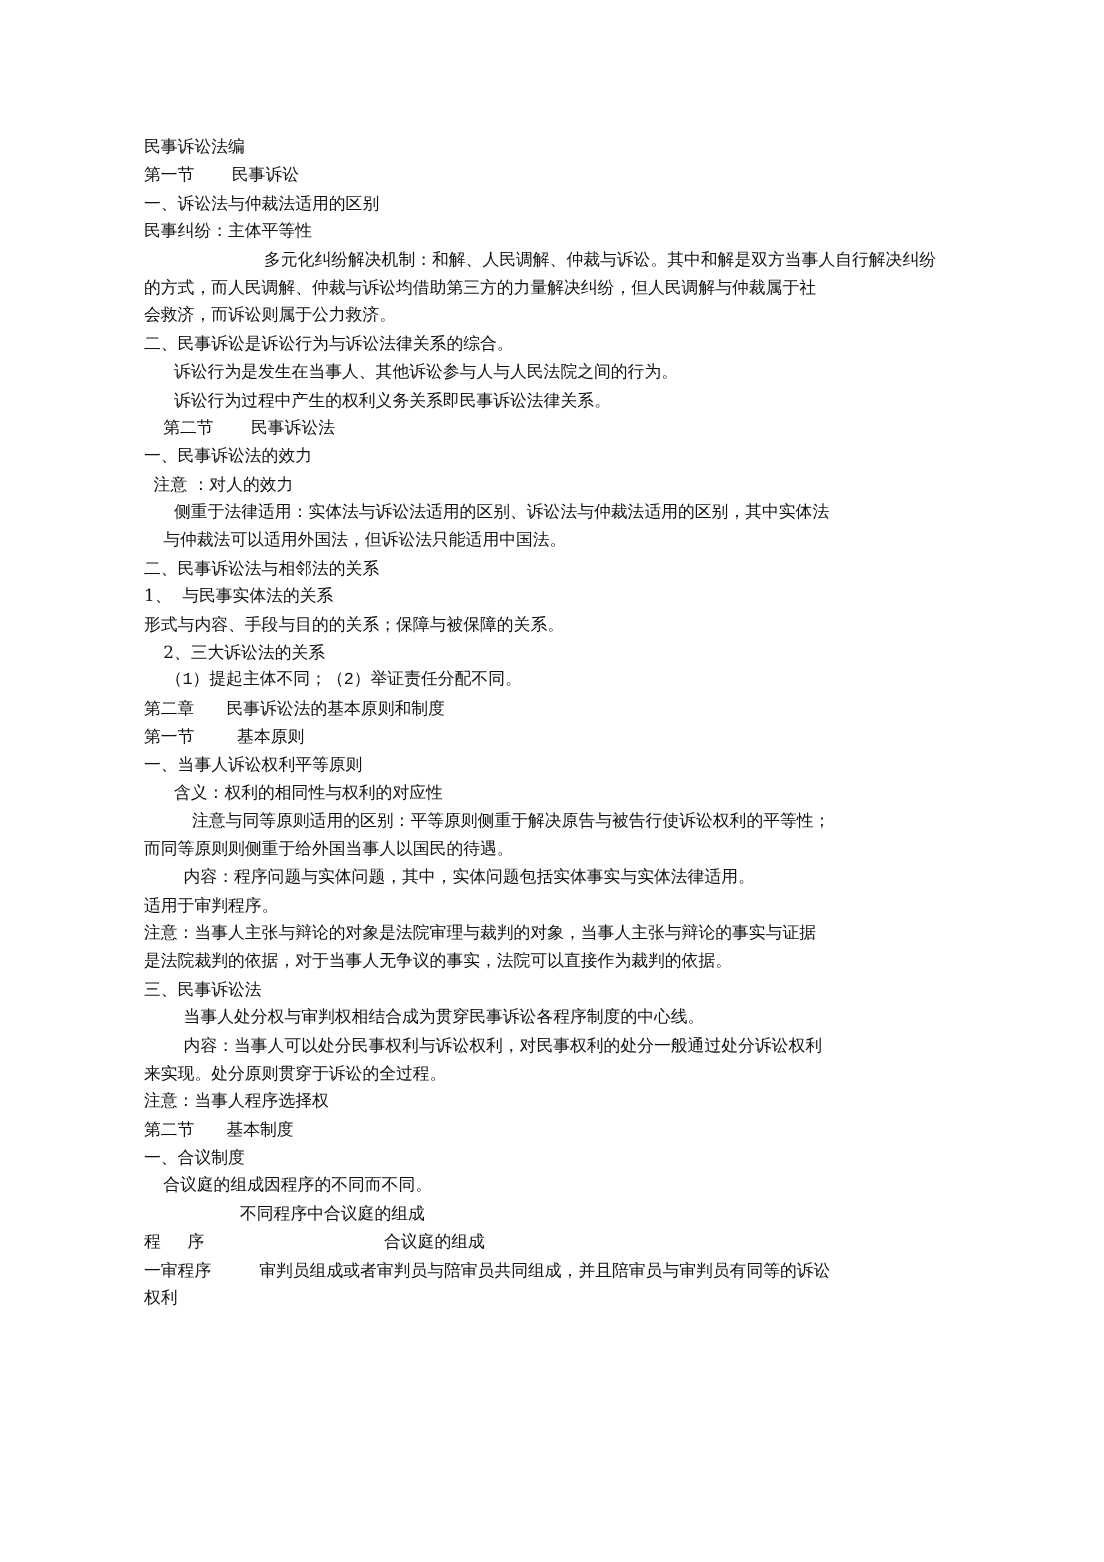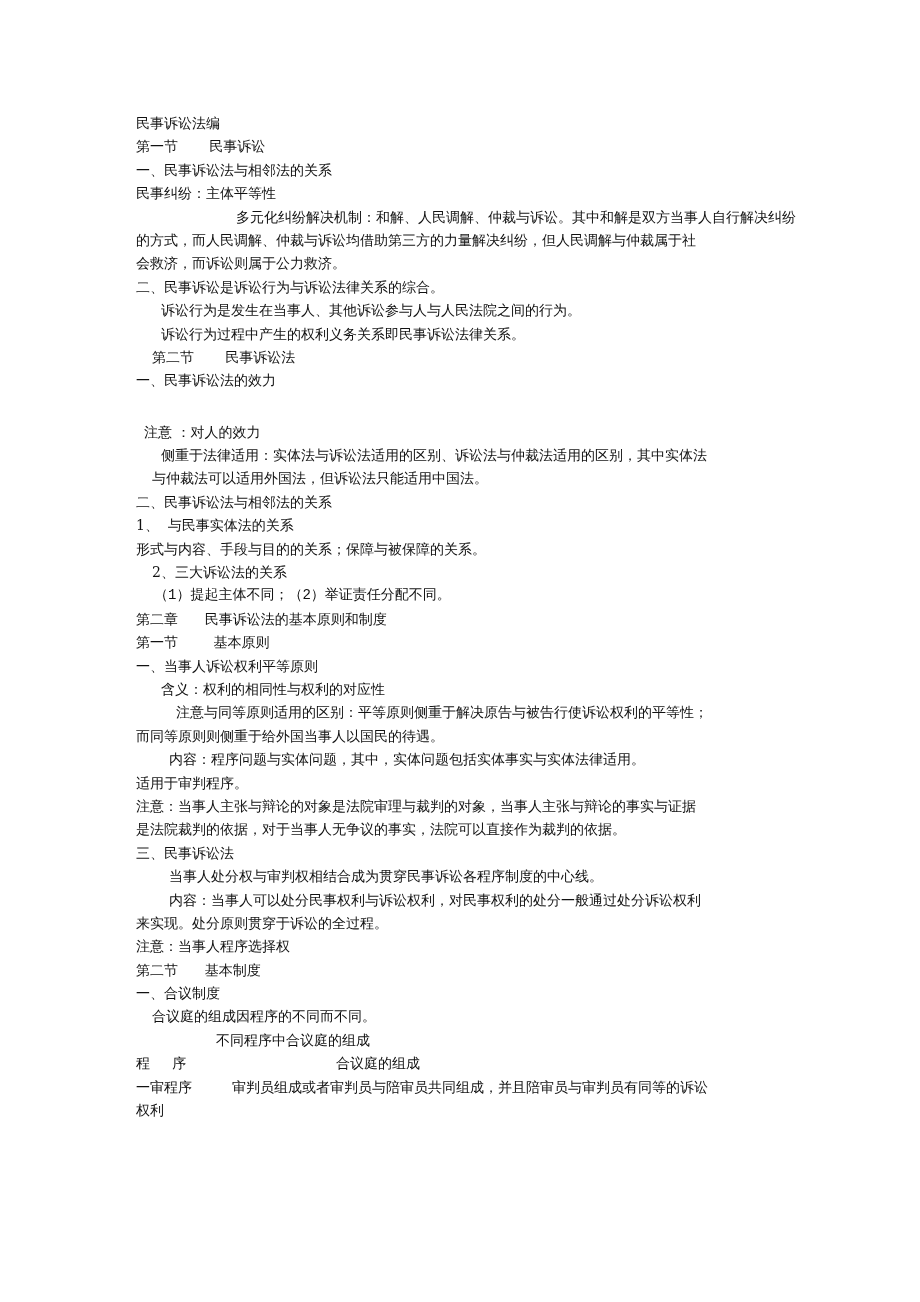--- a/index.html
+++ b/index.html
@@ -1,19 +1,19 @@
 <!DOCTYPE html>
 <html><head>
   <meta charset="utf-8">
   <style>
     html, body { margin: 0; padding: 0; background: #ffffff; }
     body { width: 920px; height: 1302px; position: relative; overflow: hidden; }
     .page {
       position: absolute;
-      left: 136px;
+      left: 120px;
       top: 112px;
       width: 660px;
       font-family: "DejaVu Serif", "Liberation Serif", serif;
       font-size: 14px;
       color: #111111;
     }
     .line {
       height: 23.4px;
       line-height: 23.4px;
       white-space: pre;
@@ -21,31 +21,31 @@
     }
     .table-row { display: flex; white-space: pre; height: 23.4px; line-height: 23.4px; }
   </style>
 </head>
 <body>
 
 <div class="page">
   <div id="lines">
       <div class="line" style="padding-left: 0px;">民事诉讼法编</div>
       <div class="line" style="padding-left: 0px;">第一节       民事诉讼</div>
-      <div class="line" style="padding-left: 0px;">一、民事诉讼法与相邻法的关系</div>
+      <div class="line" style="padding-left: 0px;">一、诉讼法与仲裁法适用的区别</div>
       <div class="line" style="padding-left: 0px;">民事纠纷：主体平等性</div>
       <div class="line" style="padding-left: 0px; text-align: right;">多元化纠纷解决机制：和解、人民调解、仲裁与诉讼。其中和解是双方当事人自行解决纠纷</div>
       <div class="line" style="padding-left: 0px;">的方式，而人民调解、仲裁与诉讼均借助第三方的力量解决纠纷，但人民调解与仲裁属于社</div>
       <div class="line" style="padding-left: 0px;">会救济，而诉讼则属于公力救济。</div>
       <div class="line" style="padding-left: 0px;">二、民事诉讼是诉讼行为与诉讼法律关系的综合。</div>
       <div class="line" style="padding-left: 25px;">诉讼行为是发生在当事人、其他诉讼参与人与人民法院之间的行为。</div>
       <div class="line" style="padding-left: 25px;">诉讼行为过程中产生的权利义务关系即民事诉讼法律关系。</div>
       <div class="line" style="padding-left: 16px;">第二节       民事诉讼法</div>
       <div class="line" style="padding-left: 0px;">一、民事诉讼法的效力</div>
-      <div class="line" style="padding-left: 8px; margin-top: 28px;">注意 ：对人的效力</div>
+      <div class="line" style="padding-left: 8px;">注意 ：对人的效力</div>
       <div class="line" style="padding-left: 25px;">侧重于法律适用：实体法与诉讼法适用的区别、诉讼法与仲裁法适用的区别，其中实体法</div>
       <div class="line" style="padding-left: 0px; margin-left: 16px;">与仲裁法可以适用外国法，但诉讼法只能适用中国法。</div>
       <div class="line" style="padding-left: 0px;">二、民事诉讼法与相邻法的关系</div>
       <div class="line" style="padding-left: 0px;">1、  与民事实体法的关系</div>
       <div class="line" style="padding-left: 0px;">形式与内容、手段与目的的关系；保障与被保障的关系。</div>
       <div class="line" style="padding-left: 16px;">2、三大诉讼法的关系</div>
       <div class="line" style="padding-left: 18px; font-family: Liberation Mono, monospace;">（1）提起主体不同；（2）举证责任分配不同。</div>
       <div class="line" style="padding-left: 0px;">第二章      民事诉讼法的基本原则和制度</div>
       <div class="line" style="padding-left: 0px;">第一节        基本原则</div>
       <div class="line" style="padding-left: 0px;">一、当事人诉讼权利平等原则</div>

